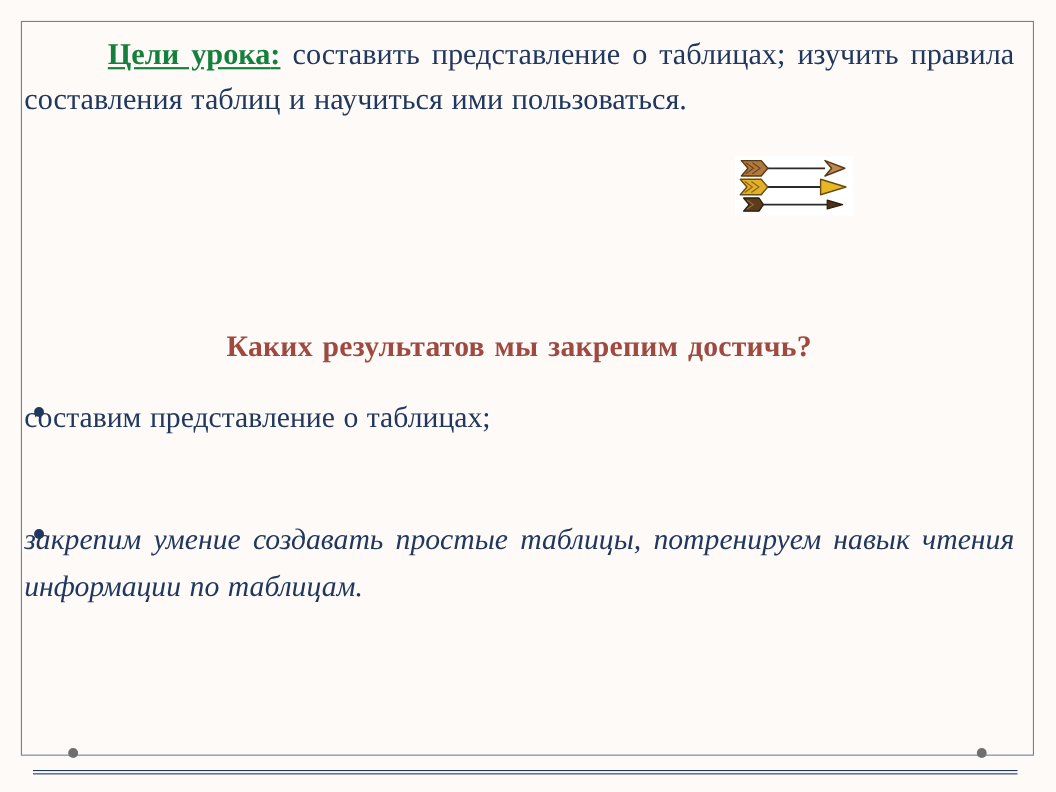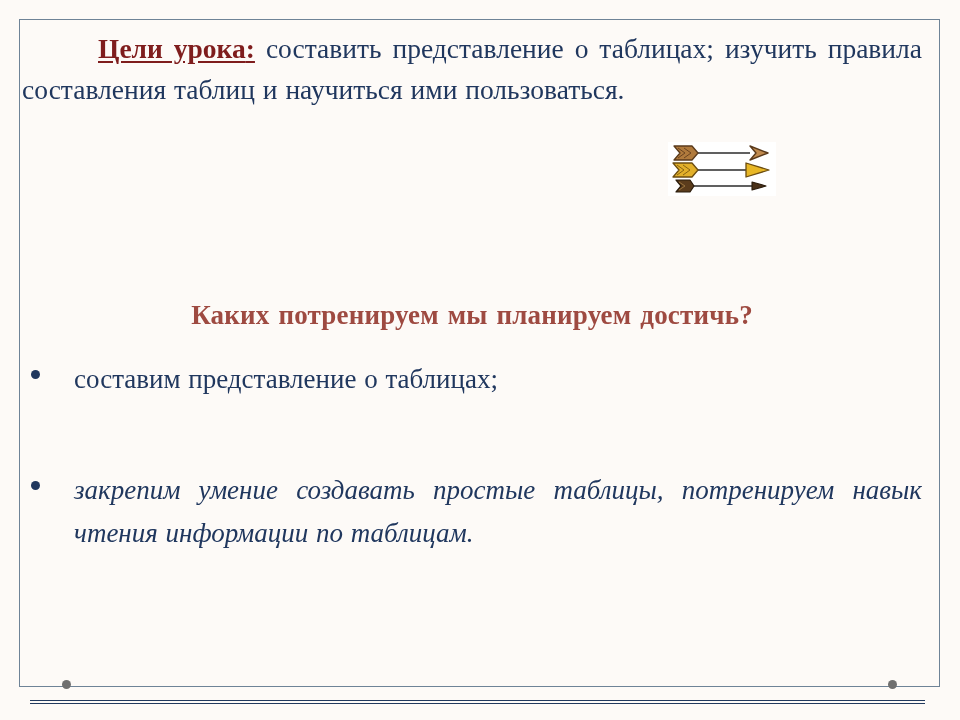--- a/index.html
+++ b/index.html
@@ -65,21 +65,21 @@
     text-align: justify;
     text-align-last: left;
     font-size: 27.5px;
     line-height: 41px;
     color: #20375e;
     text-indent: 76px;
     word-spacing: 1px;
   }
   .goals-label {
     font-weight: bold;
-    color: #7f1d1d;
+    color: #15803d;
     text-decoration: underline;
     text-underline-offset: 3px;
   }
 
   .question {
     position: absolute;
     left: 22px;
     top: 300px;
     width: 900px;
     text-align: center;
@@ -105,21 +105,20 @@
     position: absolute;
     left: 9px;
     top: 12px;
     width: 9px;
     height: 9px;
     border-radius: 50%;
     background: #20375e;
   }
   .bullet-text {
     display: block;
-    margin-left: 52px;
     text-align: justify;
     text-align-last: left;
     word-spacing: 1px;
   }
 
   
   .arrows-pic {
     position: absolute;
     left: 668px;
     top: 142px;
@@ -151,21 +150,21 @@
       <path d="M5 21 L24 21 L30 28 L24 35 L5 35 L11 28 Z" fill="#e2b02a" stroke="#6b4c10" stroke-width="1.3" stroke-linejoin="round"></path>
       <path d="M9 23 L16 28 L9 33 M15 23 L22 28 L15 33" fill="none" stroke="#8a6412" stroke-width="1"></path>
 
       <line x1="24" y1="44" x2="84" y2="44" stroke="#2b2b2b" stroke-width="1.6"></line>
       <path d="M84 40 L98 44 L84 48 Z" fill="#4a3118" stroke="#2b1c0c" stroke-width="1.1" stroke-linejoin="round"></path>
       <path d="M8 38 L22 38 L26 44 L22 50 L8 50 L13 44 Z" fill="#5b3c1c" stroke="#2b1c0c" stroke-width="1.2" stroke-linejoin="round"></path>
       <path d="M11 40 L17 44 L11 48" fill="none" stroke="#a07a42" stroke-width="0.9"></path>
     </svg>
   </div>
 
-  <div class="question">Каких потренируем мы планируем достичь?</div>
+  <div class="question">Каких результатов мы закрепим достичь?</div>
 
   <div class="bullet-row bullet-1">
     <span class="bullet-mark"></span>
     <span class="bullet-text">составим представление о таблицах;</span>
   </div>
 
   <div class="bullet-row bullet-2">
     <span class="bullet-mark"></span>
     <span class="bullet-text">закрепим умение создавать простые таблицы, потренируем навык чтения информации по таблицам.</span>
   </div>

